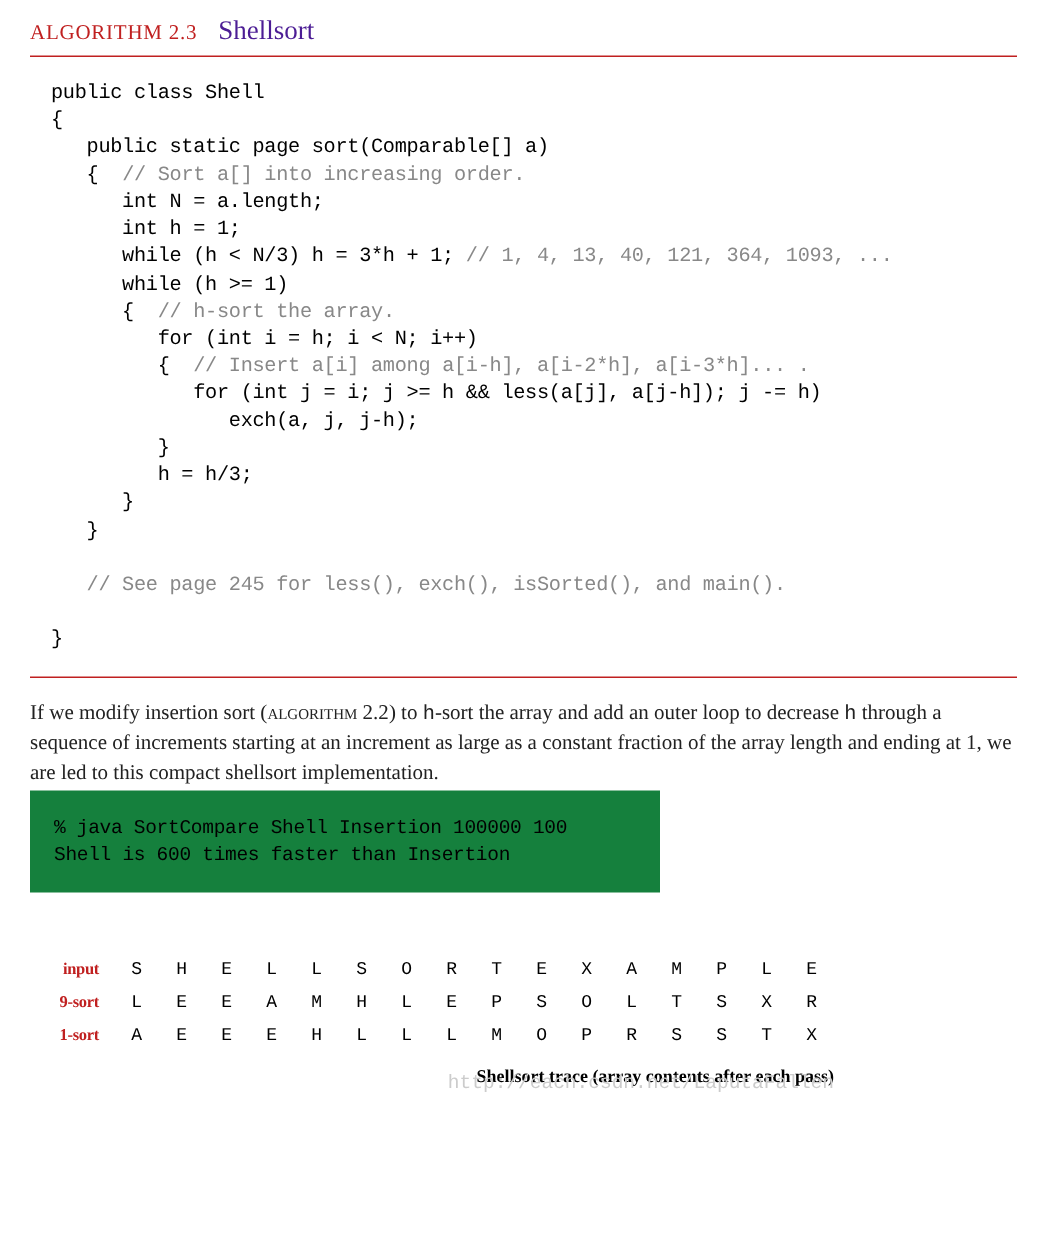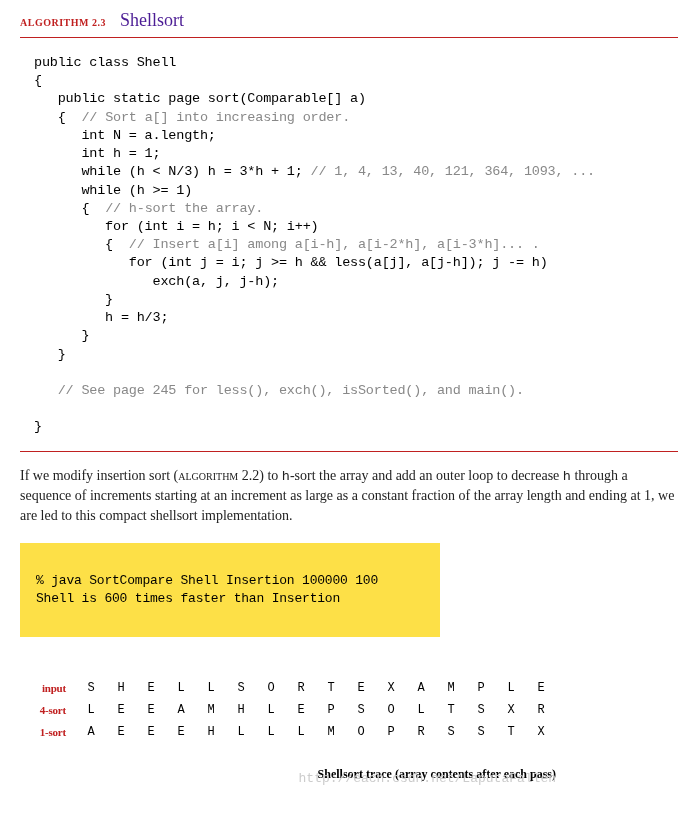--- a/index.html
+++ b/index.html
@@ -10,22 +10,22 @@
       padding: 10px 20px;
       color: #000;
     }
     .algo-header {
       border-bottom: 1px solid #c02020;
       padding-bottom: 6px;
       margin-bottom: 10px;
     }
     .algo-label {
       color: #c02020;
-      font-weight: bold;
-      font-size: 10px;
+      font-weight: normal;
+      font-size: 14px;
       letter-spacing: 0.5px;
     }
     .algo-title {
       color: #4c1d95;
       font-size: 18px;
       margin-left: 10px;
       font-weight: normal;
     }
     .code-block {
       font-family: 'Courier New', monospace;
@@ -37,44 +37,43 @@
       color: #000;
     }
     .comment { color: #888; }
     .divider {
       border-bottom: 1px solid #c02020;
       margin: 8px 0 14px 0;
     }
     .body-text {
       font-size: 14px;
       line-height: 1.45;
-      margin-bottom: 16px;
       color: #222;
     }
     .small-caps {
       font-variant: small-caps;
     }
     .mono-inline {
       font-family: 'Courier New', monospace;
       font-size: 13.5px;
     }
     .output-box {
-      background: #fde047;
+      background: #15803d;
       font-family: 'Courier New', monospace;
       font-size: 13px;
-      padding: 29px 16px;
+      padding: 16px 16px;
       line-height: 1.4;
       width: 420px;
       margin-bottom: 40px;
       letter-spacing: -0.2px;
     }
     .trace-table {
       border-collapse: collapse;
       margin-left: 6px;
-      margin-bottom: 24px;
+      margin-bottom: 9px;
     }
     .trace-table td {
       font-family: 'Courier New', monospace;
       font-size: 12px;
       width: 30px;
       text-align: center;
       padding: 4px 0;
       letter-spacing: -0.2px;
     }
     .trace-table .row-label {
@@ -165,21 +164,21 @@
     <td>T</td>
     <td>E</td>
     <td>X</td>
     <td>A</td>
     <td>M</td>
     <td>P</td>
     <td>L</td>
     <td>E</td>
   </tr>
   <tr>
-    <td class="row-label">4-sort</td>
+    <td class="row-label">9-sort</td>
     <td>L</td>
     <td>E</td>
     <td>E</td>
     <td>A</td>
     <td>M</td>
     <td>H</td>
     <td>L</td>
     <td>E</td>
     <td>P</td>
     <td>S</td>

